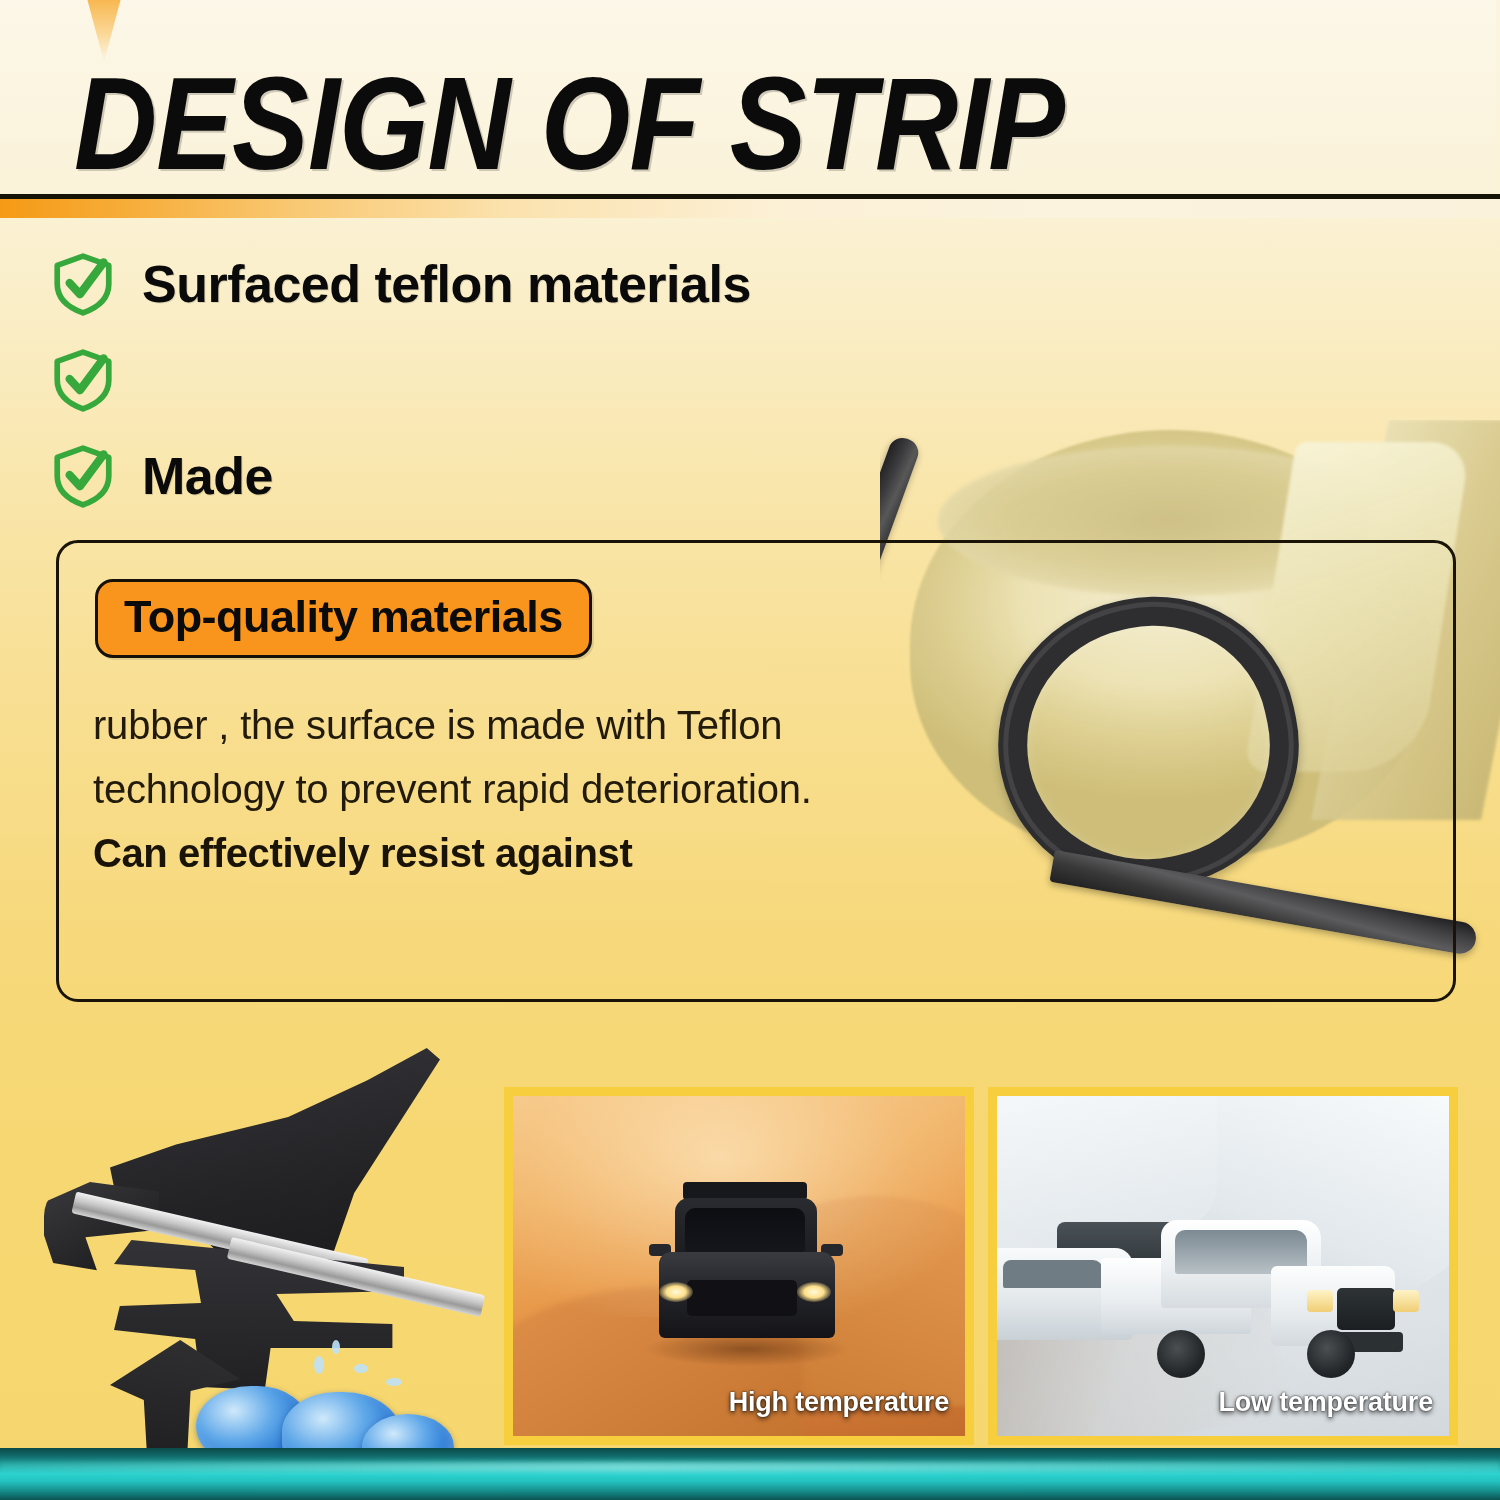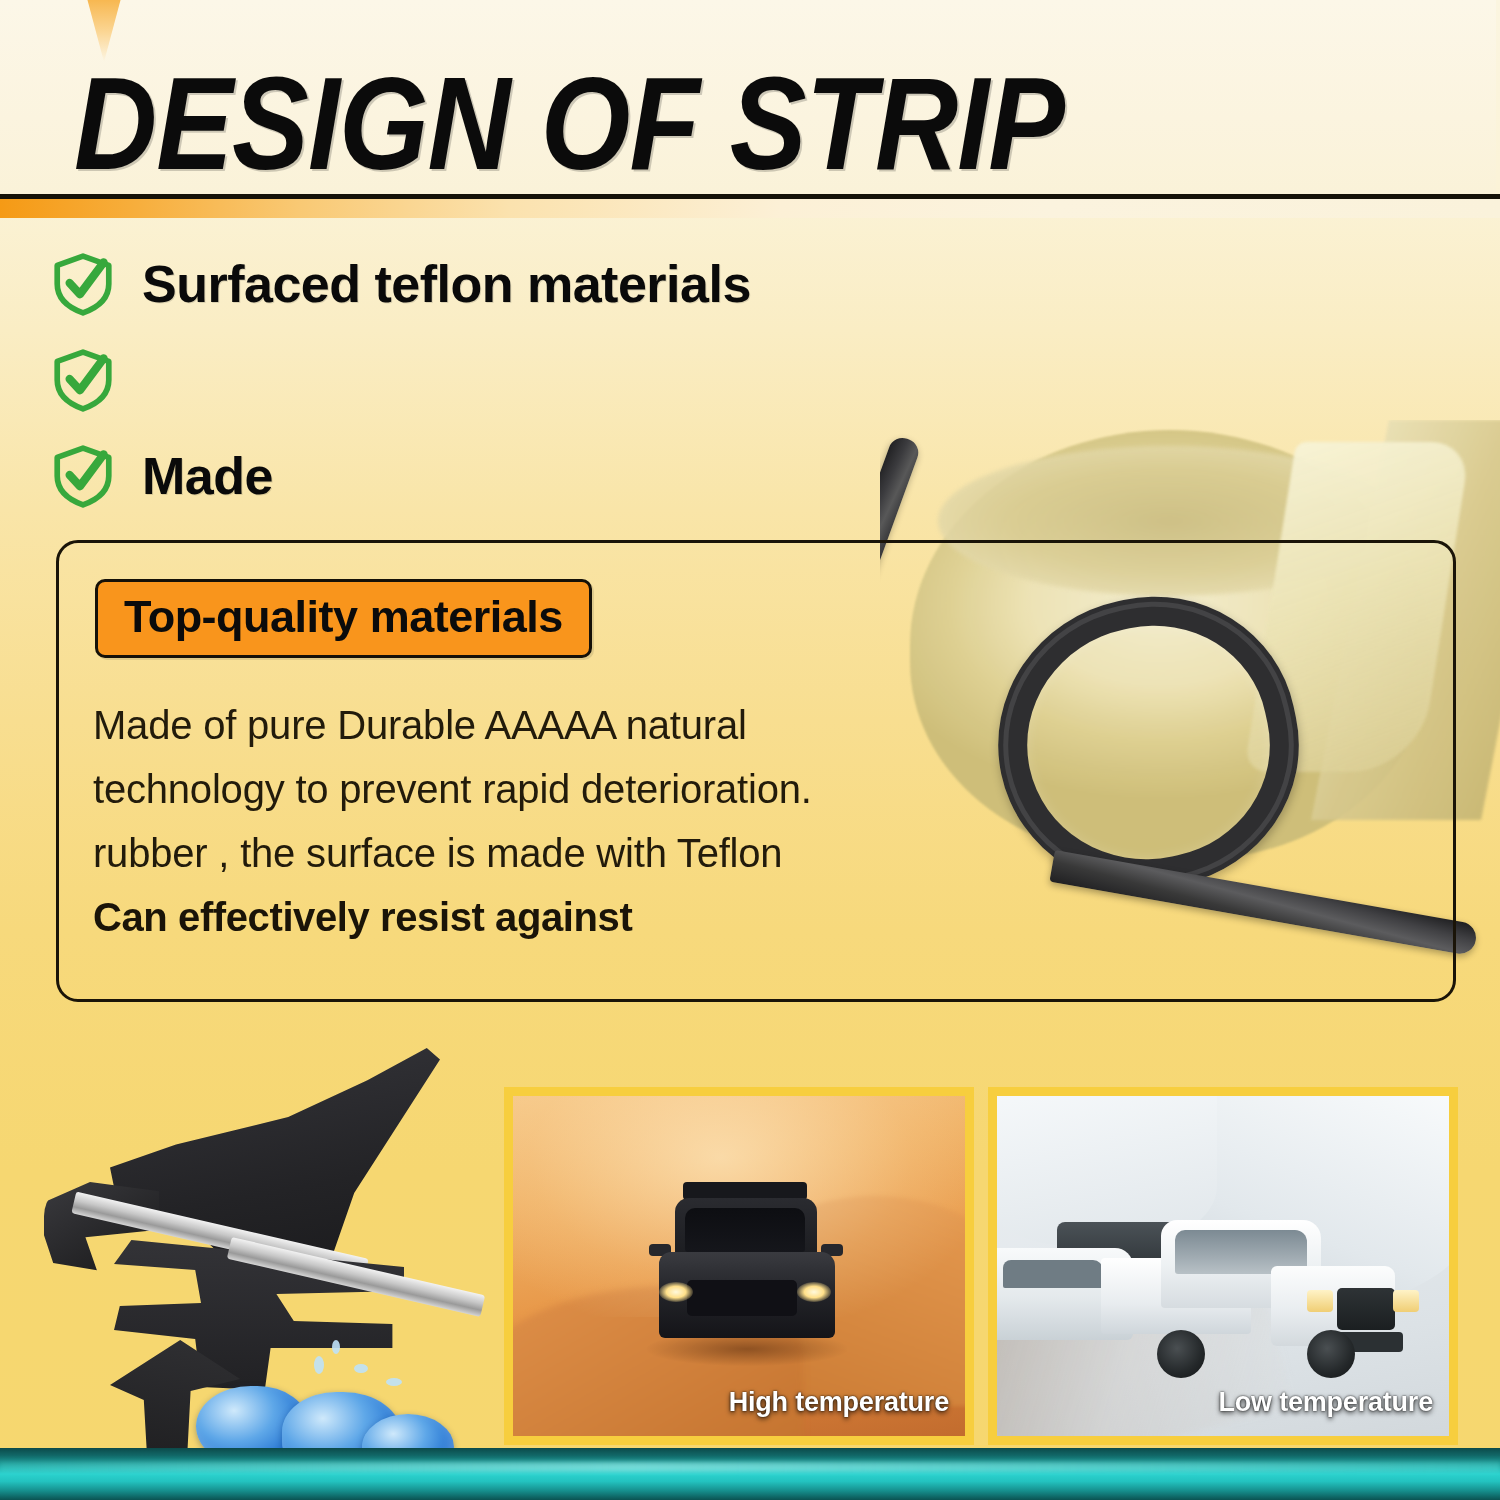--- a/index.html
+++ b/index.html
@@ -157,21 +157,21 @@
     width:1400px; height:462px;
     border:3px solid #1A1408;
     border-radius:22px;
     background:transparent;
   }
   #badge {
     position:absolute; left:36px; top:36px;
     padding:12px 26px 16px 26px;
     background:#F9951C;
     border:3px solid #151108;
-    border-radius:10px;
+    border-radius:18px;
     font-size:45px; font-weight:bold;
     color:#0B0B0B;
     font-family:"Liberation Sans", sans-serif;
     letter-spacing:-0.5px;
     white-space:nowrap;
     line-height:1;
     box-shadow:2px 2px 0 rgba(0,0,0,.1);
   }
   #body-text {
     position:absolute; left:34px; top:150px; width:840px;
@@ -461,23 +461,22 @@
     <div class="bucket-wall"></div>
     <div class="bucket-pour"></div>
     <div class="strip-tail" id="tail-up"></div>
     <div class="strip-loop"></div>
     <div class="strip-tail" id="tail-down"></div>
   </div>
 
   <div id="info-card">
     <div id="badge">Top-quality materials</div>
     <div id="body-text">
-      <div class="para-line">Made of pure Durable AAAAA natural</div>
+      <div class="para-line">rubber , the surface is made with Teflon</div>
       <div class="para-line">technology to prevent rapid deterioration.</div>
-      <div class="para-line">rubber , the surface is made with Teflon</div>
       <div class="para-line bold">Can effectively resist against</div>
     </div>
   </div>
 
   <div id="blade-photo">
     <div class="blade-body" id="blade-fin"></div>
     <div class="blade-body" id="blade-hook"></div>
     <div class="blade-metal" id="metal-a"></div>
     <div class="blade-body" id="blade-spine"></div>
     <div class="blade-metal" id="metal-b"></div>

